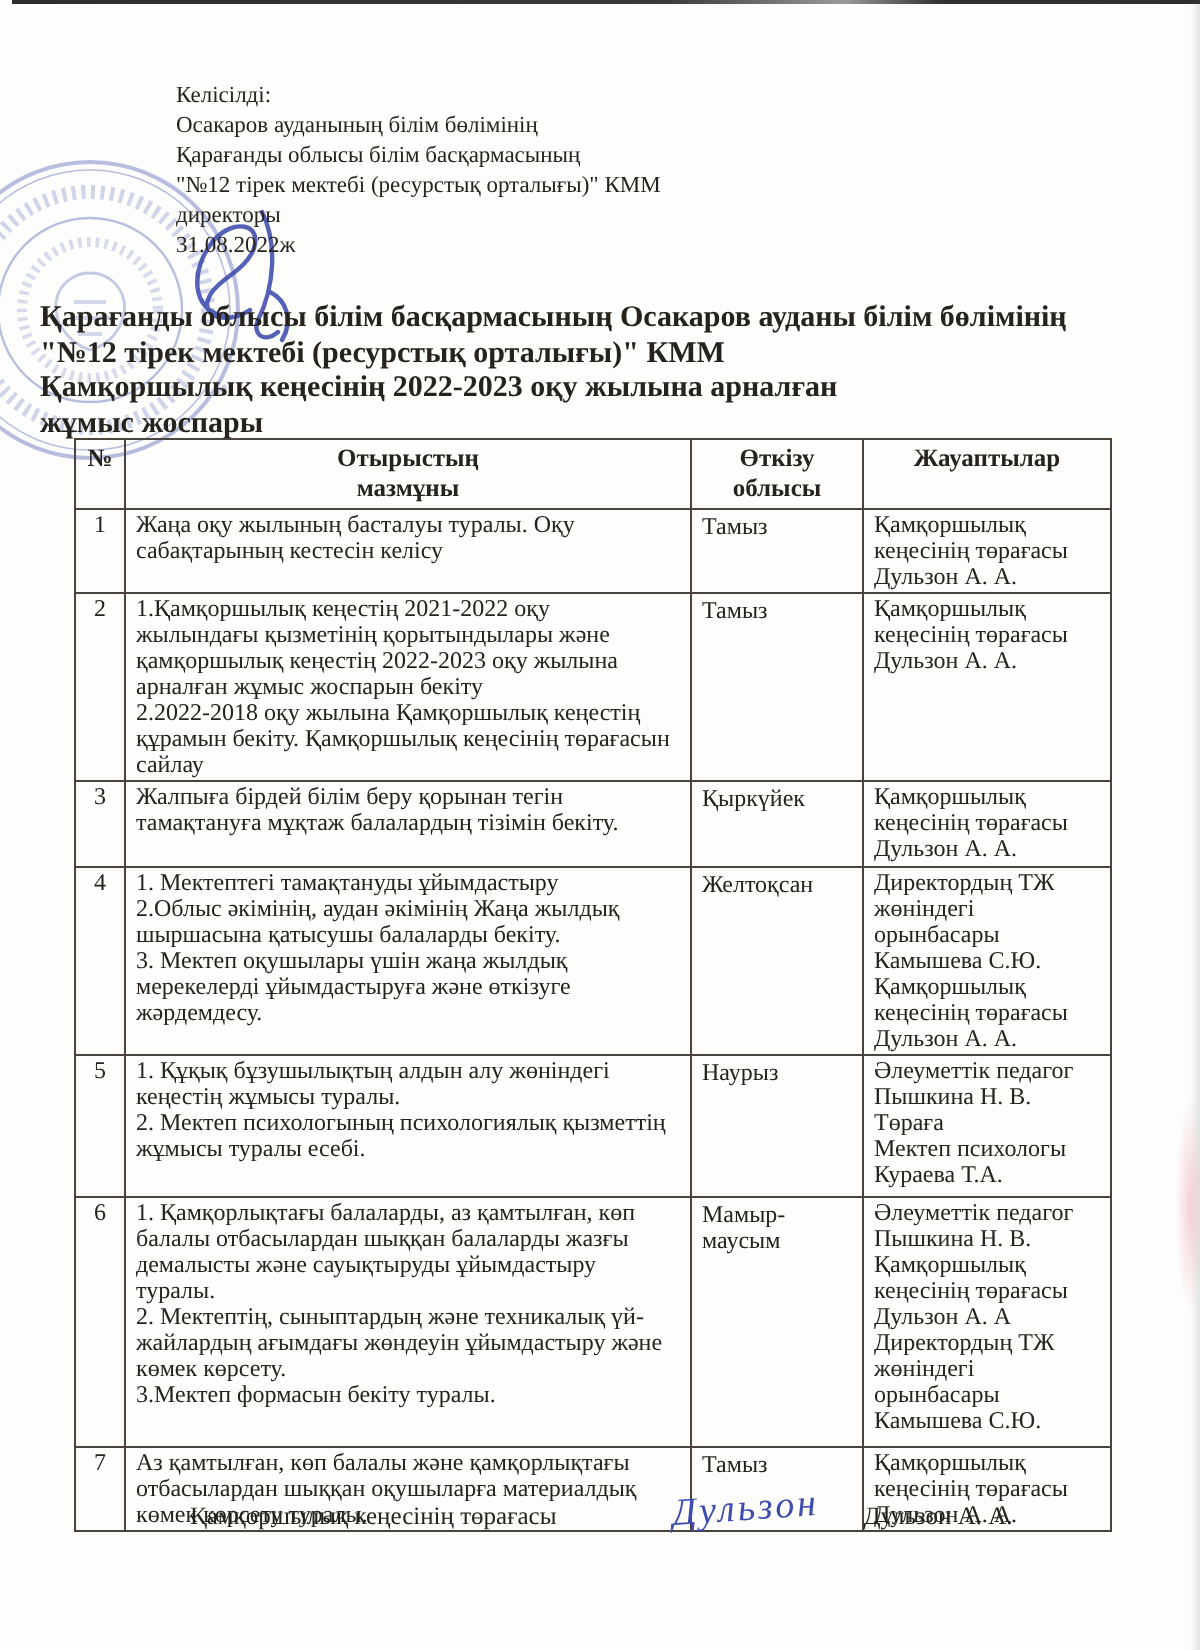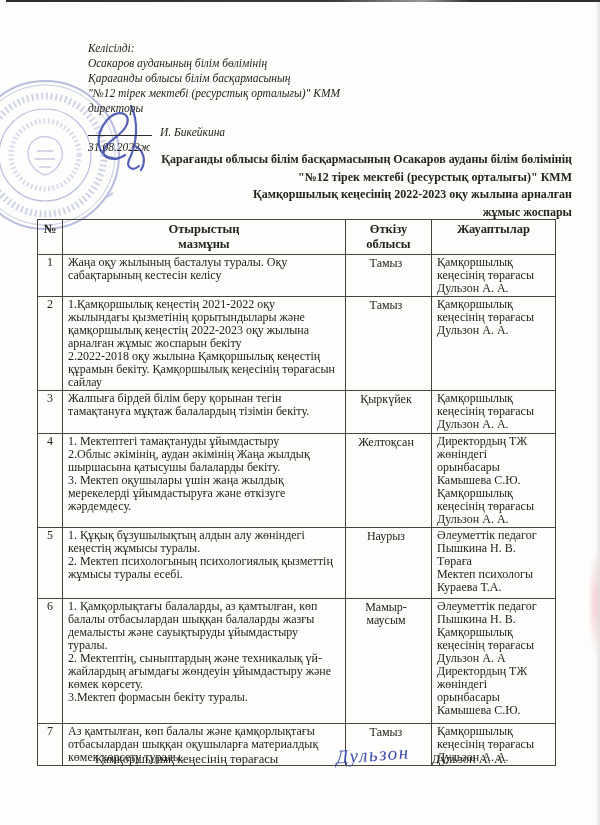--- a/index.html
+++ b/index.html
@@ -35,32 +35,32 @@
     opacity:.42;filter:blur(.3px);pointer-events:none;
   }
   
   .sig-director{
     position:absolute;left:85px;top:100px;width:75px;height:78px;
     opacity:.88;pointer-events:none;
   }
   
   .approval{
     position:absolute;left:88px;top:41px;
-    font-size:11.5px;line-height:15px;white-space:nowrap;font-style:italic;
+    font-size:11.5px;line-height:15px;white-space:nowrap;
   }
   .approval .sign-row{margin-top:8px;}
   .approval .rule{
     display:inline-block;width:64px;height:11px;
     border-bottom:1px solid #2b2b2b;margin-right:8px;
   }
   .approval .date{border-top:0;}
   
   .title{
     position:absolute;top:151px;left:20px;right:28px;
-    text-align:right;font-weight:bold;font-size:12px;line-height:17.5px;
+    text-align:left;font-weight:bold;font-size:15px;line-height:17.5px;
   }
   
   table.plan{
     position:absolute;top:219px;left:37px;width:518px;
     border-collapse:collapse;table-layout:fixed;
   }
   .plan col.c-no{width:25px;}
   .plan col.c-agenda{width:283px;}
   .plan col.c-term{width:86px;}
   .plan col.c-resp{width:124px;}
@@ -77,21 +77,21 @@
   }
   .plan thead tr{height:32px;}
   .plan tbody tr:nth-child(1){height:33px;}
   .plan tbody tr:nth-child(2){height:93px;}
   .plan tbody tr:nth-child(3){height:43px;}
   .plan tbody tr:nth-child(4){height:94px;}
   .plan tbody tr:nth-child(5){height:71px;}
   .plan tbody tr:nth-child(6){height:125px;}
   .plan tbody tr:nth-child(7){height:37px;}
   .plan td.no{text-align:center;padding:1px 1px;}
-  .plan td.term{text-align:center;white-space:pre-line;padding-top:2px;margin-top:38px;}
+  .plan td.term{text-align:left;white-space:pre-line;padding-top:2px;margin-top:38px;}
   .plan .para{margin:0;}
   
   .footer{
     position:absolute;top:749px;left:95px;right:40px;
     font-size:12.5px;line-height:15px;
   }
   .footer .sig-chair{
     display:inline-block;
     font-style:italic;color:var(--sig);
     font-size:19px;letter-spacing:1.5px;
@@ -127,21 +127,20 @@
     <path d="M50,46 C58,50 62,60 56,70"></path>
   </g>
 </svg>
 
 <div class="approval">
   <div>Келісілді:</div>
   <div>Осакаров ауданының білім бөлімінің</div>
   <div>Қарағанды облысы білім басқармасының</div>
   <div>"№12 тірек мектебі (ресурстық орталығы)" КММ</div>
   <div>директоры</div>
-  <div class="sign-row"><span class="rule"></span><span>И. Бикейкина</span></div>
   <div class="date">31.08.2022ж</div>
 </div>
 
 <div class="title">
   <div>Қарағанды облысы білім басқармасының Осакаров ауданы білім бөлімінің</div>
   <div>"№12 тірек мектебі (ресурстық орталығы)" КММ</div>
   <div>Қамқоршылық кеңесінің 2022-2023 оқу жылына арналған</div>
   <div>жұмыс жоспары</div>
 </div>
 

